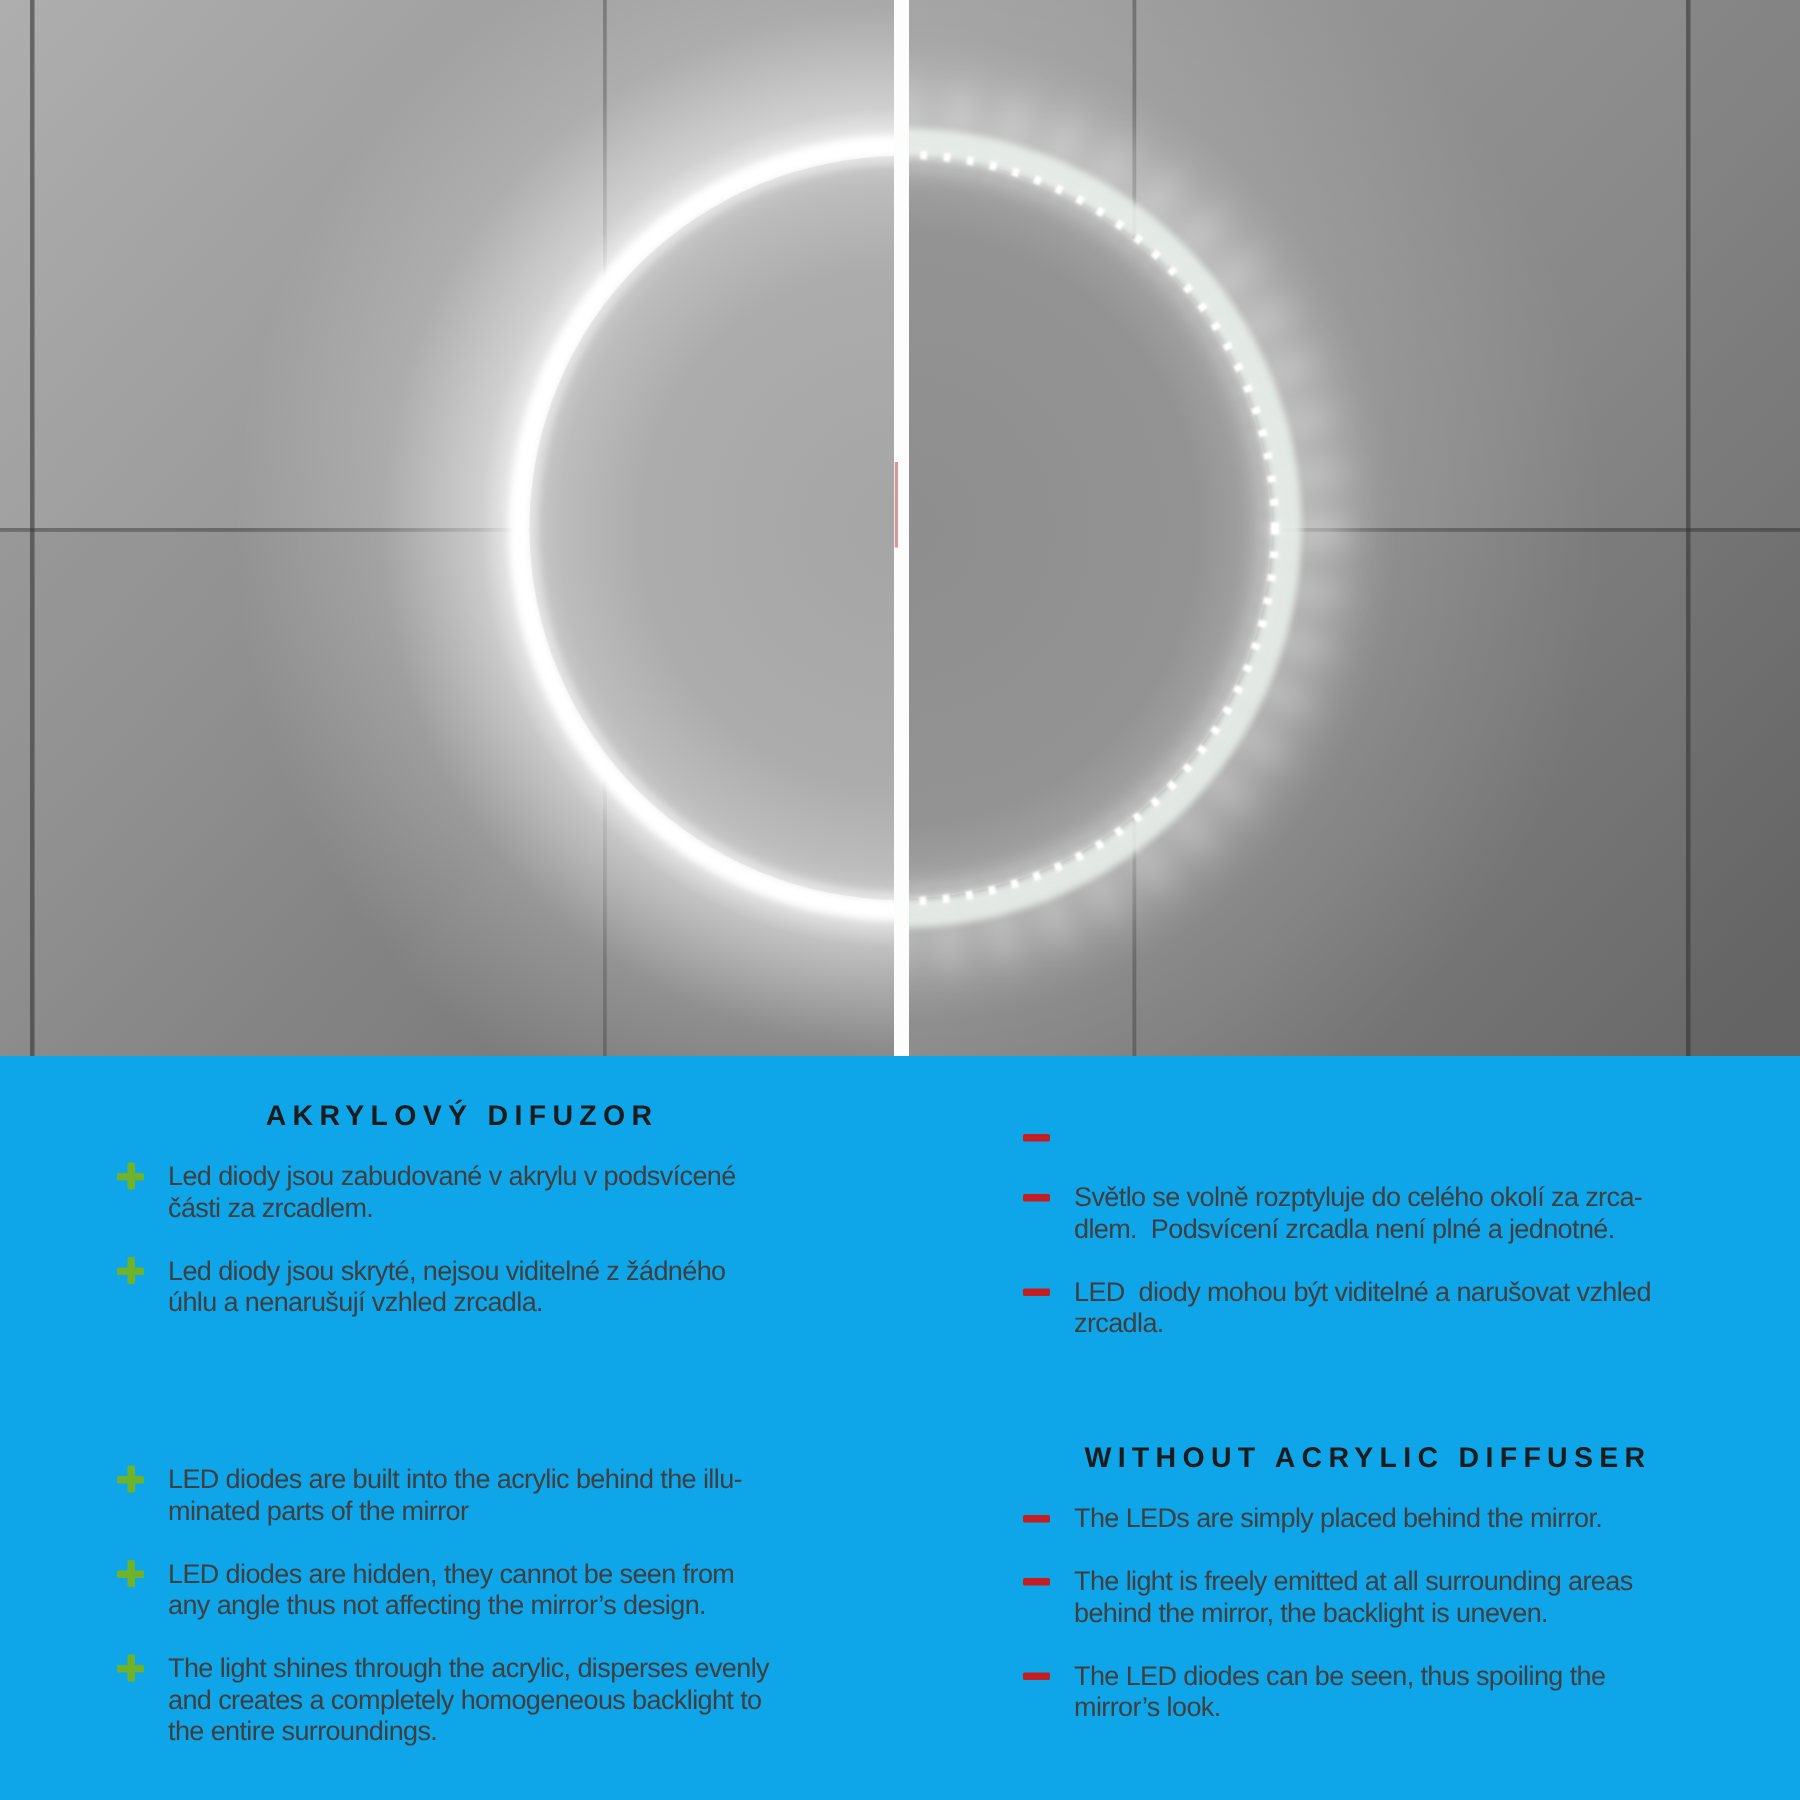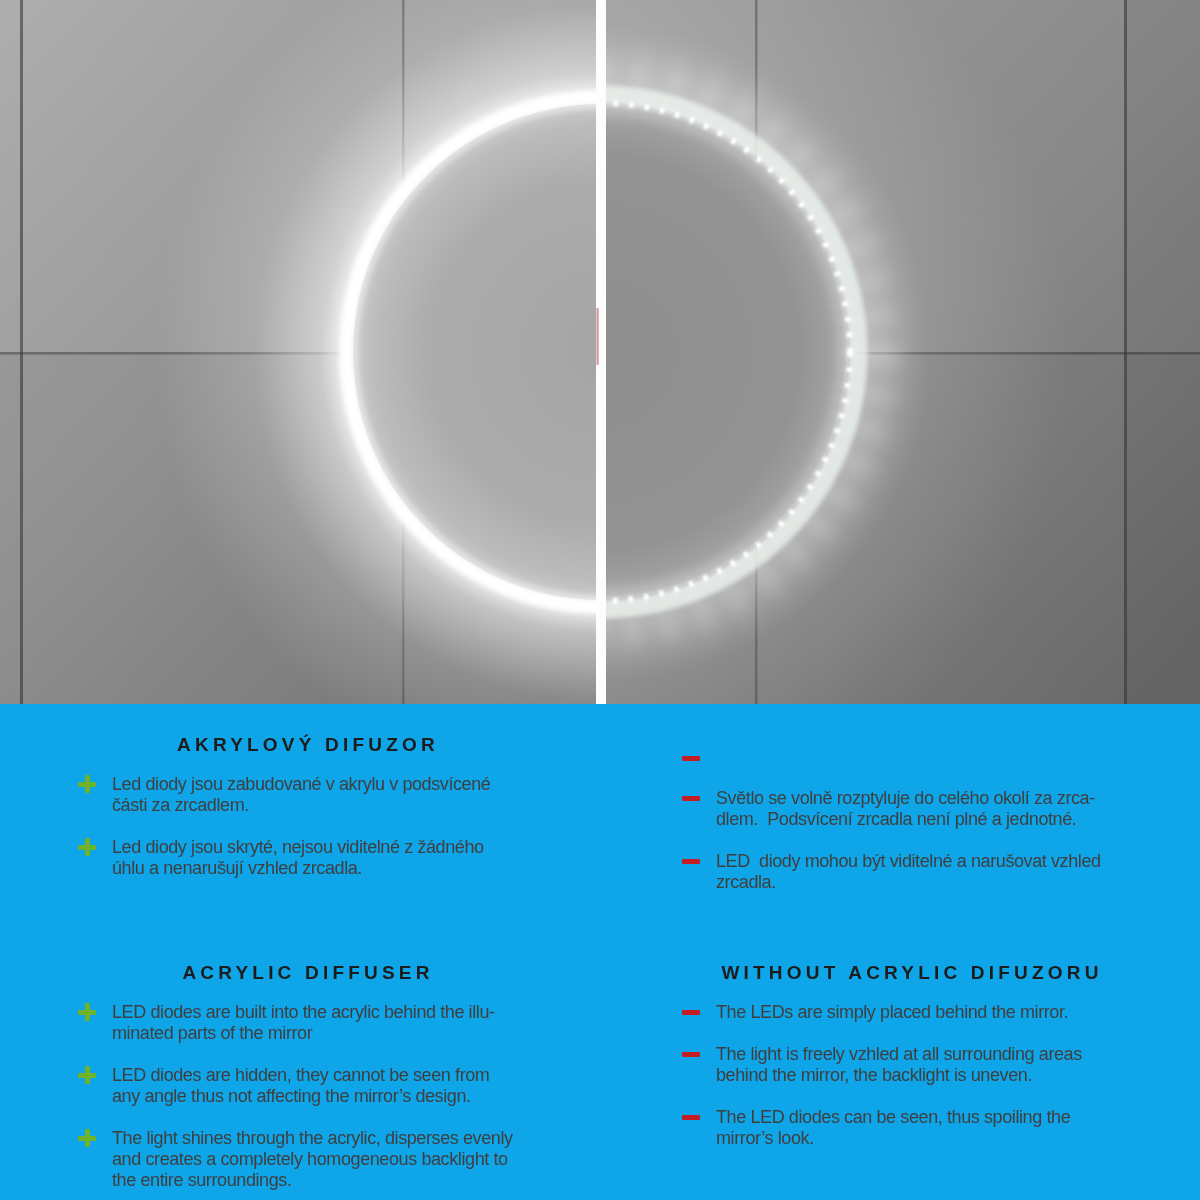--- a/index.html
+++ b/index.html
@@ -195,21 +195,20 @@
 části za zrcadlem.</p>
           </li>
           <li>
             <span class="ico ico-plus"></span>
             <p>Led diody jsou skryté, nejsou viditelné z žádného
 úhlu a nenarušují vzhled zrcadla.</p>
           </li>
         </ul>
       </div>
       <div class="sec">
-        <h2>ACRYLIC DIFFUSER</h2>
         <ul>
           <li>
             <span class="ico ico-plus"></span>
             <p>LED diodes are built into the acrylic behind the illu-
 minated parts of the mirror</p>
           </li>
           <li>
             <span class="ico ico-plus"></span>
             <p>LED diodes are hidden, they cannot be seen from
 any angle thus not affecting the mirror’s design.</p>
@@ -236,29 +235,29 @@
 dlem.  Podsvícení zrcadla není plné a jednotné.</p>
           </li>
           <li>
             <span class="ico ico-minus"></span>
             <p>LED  diody mohou být viditelné a narušovat vzhled
 zrcadla.</p>
           </li>
         </ul>
       </div>
       <div class="sec">
-        <h2>WITHOUT ACRYLIC DIFUZORU</h2>
+        <h2>WITHOUT ACRYLIC DIFFUSER</h2>
         <ul>
           <li>
             <span class="ico ico-minus"></span>
             <p>The LEDs are simply placed behind the mirror.</p>
           </li>
           <li>
             <span class="ico ico-minus"></span>
-            <p>The light is freely vzhled at all surrounding areas
+            <p>The light is freely emitted at all surrounding areas
 behind the mirror, the backlight is uneven.</p>
           </li>
           <li>
             <span class="ico ico-minus"></span>
             <p>The LED diodes can be seen, thus spoiling the
 mirror’s look.</p>
           </li>
         </ul>
       </div>
     </div>

